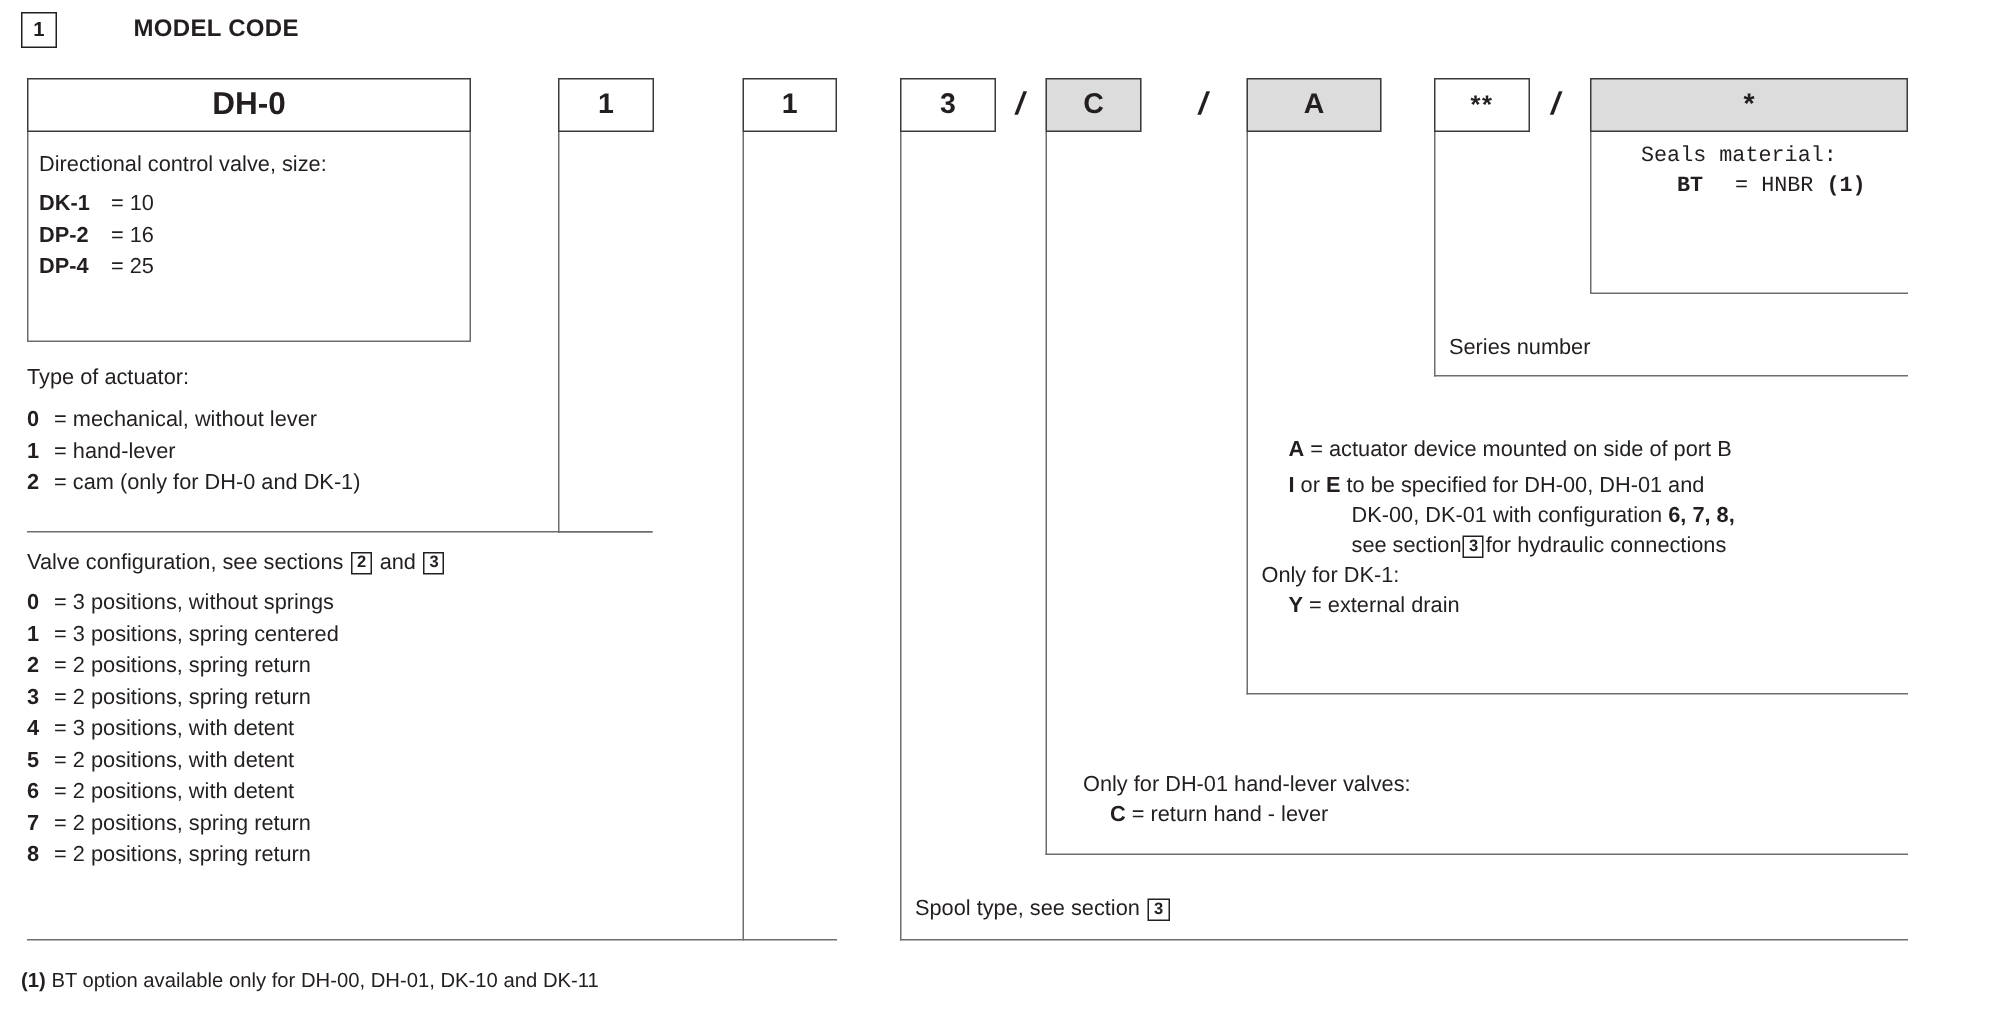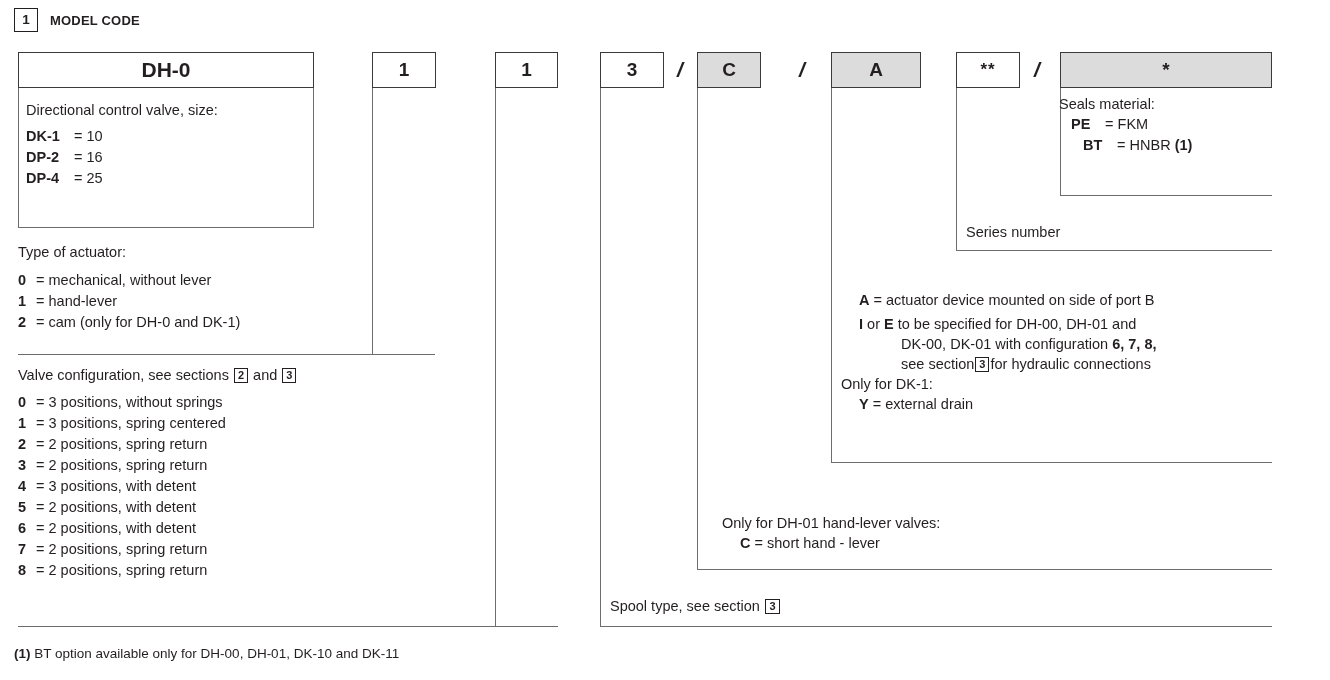--- a/index.html
+++ b/index.html
@@ -12,21 +12,21 @@
   }
   .abs{position:absolute;}
 
   
   #sec-head{left:14px;top:8px;display:flex;align-items:center;gap:12px;}
   #sec-num{
     width:22px;height:22px;border:1.6px solid #231f20;
     display:flex;align-items:center;justify-content:center;
     font-size:13.5px;font-weight:bold;line-height:1;
   }
-  #sec-title{font-size:13px;font-weight:bold;letter-spacing:.2px;}
+  #sec-title{font-size:16px;font-weight:bold;letter-spacing:.2px;margin-left:39px;}
 
   
   .codebox{
     height:36px;border:1.6px solid #3a3a3a;
     display:flex;align-items:center;justify-content:center;
     font-weight:bold;box-sizing:border-box;background:#fff;
   }
   .codebox.shaded{background:#dcdcdc;}
   .slash{
     font-size:21px;font-weight:bold;font-style:italic;
@@ -169,21 +169,21 @@
   <span class="txt">Spool type, see section</span>
   <span class="secref">3</span>
 </div>
 
 <div class="abs brk" style="left:697px;top:88px;width:575px;height:482px;"></div>
 <div class="abs" style="left:722px;top:513px;width:540px;">
   <div class="txt">Only for DH-01 hand-lever valves:</div>
   <div class="lst" style="padding-left:18px;">
     <span class="k">C</span>
     <span>=</span>
-    <span>short hand - lever</span>
+    <span>return hand - lever</span>
   </div>
 </div>
 
 <div class="abs brk" style="left:831px;top:88px;width:441px;height:375px;"></div>
 <div class="abs" style="left:841px;top:290px;width:430px;">
   <div class="lst" style="padding-left:18px;">
     <span class="k">A</span>
     <span>=</span>
     <span>actuator device mounted on side of port B</span>
   </div>
@@ -208,27 +208,22 @@
     <span class="k">Y</span>
     <span>=</span>
     <span>external drain</span>
   </div>
 </div>
 
 <div class="abs brk" style="left:956px;top:88px;width:316px;height:163px;"></div>
 <div class="abs txt" style="left:966px;top:222px;">Series number</div>
 
 <div class="abs brk" style="left:1060px;top:88px;width:212px;height:108px;"></div>
-<div class="abs" style="left:1059px;top:94px;width:205px;">
+<div class="abs" style="left:1094px;top:94px;width:205px;font-family:Liberation Mono, monospace;">
   <div class="txt">Seals material:</div>
-  <div class="lst" style="padding-left:12px;">
-    <span class="k" style="display:inline-block;width:30px;">PE</span>
-    <span>=</span>
-    <span>FKM</span>
-  </div>
   <div class="lst" style="padding-left:12px;">
     <span class="k" style="display:inline-block;width:30px;margin-left:12px;">BT</span>
     <span>=</span>
     <span>HNBR</span>
     <b>(1)</b>
   </div>
 </div>
 
 <div class="abs" id="footnote" style="left:14px;top:645px;">
   <b>(1)</b>

